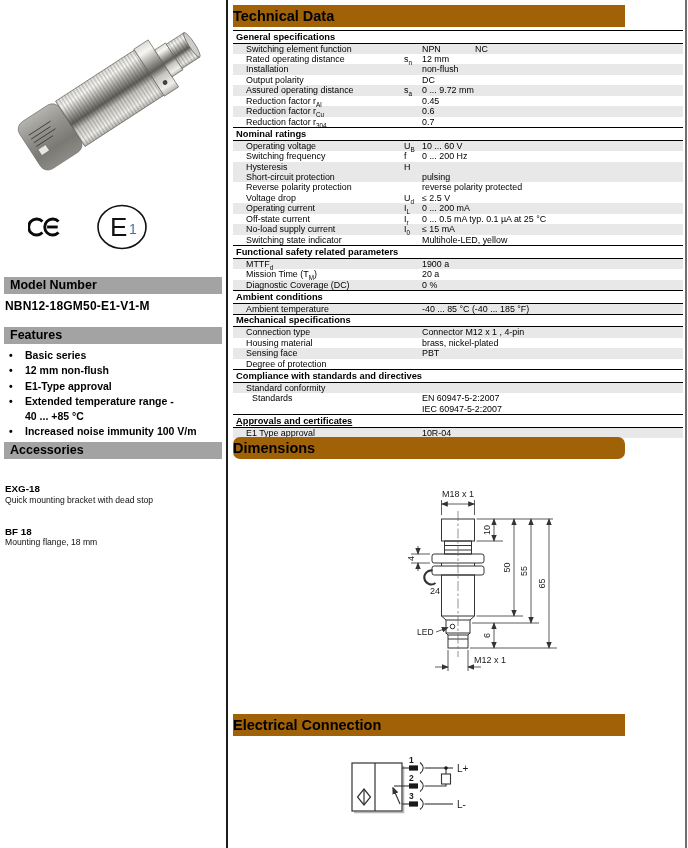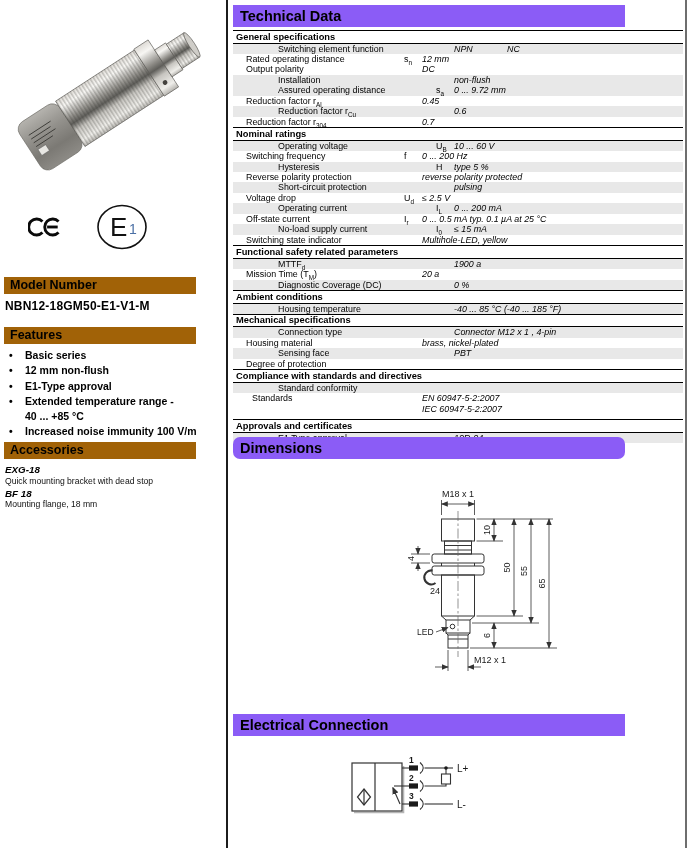--- a/index.html
+++ b/index.html
@@ -4,50 +4,50 @@
 <style>
   html,body{margin:0;padding:0;background:#fff;}
   body{width:688px;height:848px;position:relative;font-family:"Liberation Sans","DejaVu Sans",sans-serif;color:#000;overflow:hidden;}
   .page{position:absolute;inset:0;background:#fff;}
   .v-divider{position:absolute;top:0;height:848px;background:#1c1c1c;}
   #divider-mid{left:226px;width:2px;}
   #divider-right{left:685px;width:1.5px;background:#6e6e6e;}
 
   
   .left-col{position:absolute;left:0;top:0;width:226px;height:848px;}
-  .side-bar{position:absolute;left:4px;width:192px;height:17px;background:#a16207;
+  .side-bar{position:absolute;left:4px;width:218px;height:17px;background:#a3a3a3;
             font-weight:bold;font-size:12.5px;line-height:17px;padding-left:6px;box-sizing:border-box;}
   #model-value{position:absolute;left:5px;top:299px;font-weight:bold;font-size:12px;letter-spacing:.2px;}
   #features-list{position:absolute;left:5px;top:348px;margin:0;padding:0;list-style:none;width:210px;}
   #features-list li{position:relative;padding-left:20px;font-weight:bold;font-size:10.5px;line-height:15.3px;}
   #features-list li .blt{position:absolute;left:4px;}
   .acc-wrap{position:absolute;left:5px;top:463px;width:212px;}
-  .acc-name{font-weight:bold;font-size:9.8px;line-height:11.5px;margin-top:1px;font-style:italic;}
+  .acc-name{font-weight:bold;font-size:9.8px;line-height:11.5px;margin-top:20px;}
   .acc-desc{font-size:8.6px;line-height:11px;color:#111;}
   #photo-svg{position:absolute;left:14px;top:6px;}
   #ce-svg{position:absolute;left:28px;top:216px;}
   #e1-svg{position:absolute;left:96px;top:204px;}
 
   
   .right-col{position:absolute;left:233px;top:0;width:450px;height:848px;}
-  .main-bar{position:absolute;left:0;width:392px;height:22px;background:#8b5cf6;
-            font-weight:bold;font-size:14.5px;line-height:22px;padding-left:7px;box-sizing:border-box;}
+  .main-bar{position:absolute;left:0;width:392px;height:22px;background:#a16207;
+            font-weight:bold;font-size:14.5px;line-height:22px;box-sizing:border-box;}
   #bar-technical{top:5px;}
   #bar-dimensions{top:437px;border-radius:7px;}
   #bar-electrical{top:714px;}
 
   #spec-table{position:absolute;left:0;top:30px;width:450px;}
   .td-ghdr{border-top:1px solid #000;border-bottom:1px solid #000;font-weight:bold;
            font-size:9.3px;line-height:10.5px;padding:.5px 0 .5px 3px;}
   .td-row{display:flex;min-height:10.45px;font-size:8.9px;line-height:10.45px;}
-  .td-row.alt{background:#e8e8e8;padding-left:32px;}
+  .td-row.alt{background:#e8e8e8;}
   .td-label{flex:0 0 171px;padding-left:13px;box-sizing:border-box;}
   .td-label.ind2{padding-left:19px;}
   .td-sym{flex:0 0 18px;}
-  .td-val{flex:1 1 auto;font-style:italic;}
+  .td-val{flex:1 1 auto;}
   .td-val .v1{display:inline-block;min-width:53px;}
   sub{font-size:6.3px;line-height:0;}
 
   #dim-svg{position:absolute;left:0;top:463px;}
   #elec-svg{position:absolute;left:0;top:743px;}
   svg text{font-family:"Liberation Sans","DejaVu Sans",sans-serif;}
   .draw-txt{font-size:9px;fill:#1a1a1a;}
   .draw-txt-sm{font-size:8.5px;fill:#1a1a1a;}
   .pin-txt{font-size:8.5px;font-weight:bold;fill:#1a1a1a;}
   .term-txt{font-size:10px;fill:#1a1a1a;}
@@ -143,29 +143,29 @@
         <div class="td-row alt">
           <div class="td-label">Switching element function</div>
           <div class="td-sym"></div>
           <div class="td-val"><span class="v1">NPN</span><span>NC</span></div>
         </div>
         <div class="td-row">
           <div class="td-label">Rated operating distance</div>
           <div class="td-sym">s<sub>n</sub></div>
           <div class="td-val"><span>12 mm</span></div>
         </div>
+        <div class="td-row alt">
+          <div class="td-label">Installation</div>
+          <div class="td-sym"></div>
+          <div class="td-val"><span>non-flush</span></div>
+        </div>
         <div class="td-row">
           <div class="td-label">Output polarity</div>
           <div class="td-sym"></div>
           <div class="td-val"><span>DC</span></div>
-        </div>
-        <div class="td-row alt">
-          <div class="td-label">Installation</div>
-          <div class="td-sym"></div>
-          <div class="td-val"><span>non-flush</span></div>
         </div>
         <div class="td-row alt">
           <div class="td-label">Assured operating distance</div>
           <div class="td-sym">s<sub>a</sub></div>
           <div class="td-val"><span>0 ... 9.72 mm</span></div>
         </div>
         <div class="td-row">
           <div class="td-label">Reduction factor r<sub>Al</sub></div>
           <div class="td-sym"></div>
           <div class="td-val"><span>0.45</span></div>
@@ -187,31 +187,30 @@
           <div class="td-val"><span>10 ... 60 V</span></div>
         </div>
         <div class="td-row">
           <div class="td-label">Switching frequency</div>
           <div class="td-sym">f</div>
           <div class="td-val"><span>0 ... 200 Hz</span></div>
         </div>
         <div class="td-row alt">
           <div class="td-label">Hysteresis</div>
           <div class="td-sym">H</div>
-          <div class="td-val"><span>type 5  %</span></div>
+        </div>
+        <div class="td-row alt">
+          <div class="td-label">Short-circuit protection</div>
+          <div class="td-sym"></div>
+          <div class="td-val"><span>pulsing</span></div>
         </div>
         <div class="td-row">
           <div class="td-label">Reverse polarity protection</div>
           <div class="td-sym"></div>
           <div class="td-val"><span>reverse polarity protected</span></div>
-        </div>
-        <div class="td-row alt">
-          <div class="td-label">Short-circuit protection</div>
-          <div class="td-sym"></div>
-          <div class="td-val"><span>pulsing</span></div>
         </div>
         <div class="td-row">
           <div class="td-label">Voltage drop</div>
           <div class="td-sym">U<sub>d</sub></div>
           <div class="td-val"><span>≤ 2.5 V</span></div>
         </div>
         <div class="td-row alt">
           <div class="td-label">Operating current</div>
           <div class="td-sym">I<sub>L</sub></div>
           <div class="td-val"><span>0 ... 200 mA</span></div>
@@ -242,21 +241,21 @@
           <div class="td-sym"></div>
           <div class="td-val"><span>20 a</span></div>
         </div>
         <div class="td-row alt">
           <div class="td-label">Diagnostic Coverage (DC)</div>
           <div class="td-sym"></div>
           <div class="td-val"><span>0 %</span></div>
         </div>
         <div class="td-ghdr">Ambient conditions</div>
         <div class="td-row alt">
-          <div class="td-label">Housing temperature</div>
+          <div class="td-label">Ambient temperature</div>
           <div class="td-sym"></div>
           <div class="td-val"><span>-40 ... 85 °C (-40 ... 185 °F)</span></div>
         </div>
         <div class="td-ghdr">Mechanical specifications</div>
         <div class="td-row alt">
           <div class="td-label">Connection type</div>
           <div class="td-sym"></div>
           <div class="td-val"><span>Connector M12 x 1 , 4-pin</span></div>
         </div>
         <div class="td-row">
@@ -277,21 +276,21 @@
         <div class="td-row alt">
           <div class="td-label">Standard conformity</div>
           <div class="td-sym"></div>
           <div class="td-val"><span></span></div>
         </div>
         <div class="td-row">
           <div class="td-label ind2">Standards</div>
           <div class="td-sym"></div>
           <div class="td-val"><span>EN 60947-5-2:2007<br>IEC 60947-5-2:2007</span></div>
         </div>
-        <div class="td-ghdr" style="margin-top: 5px;">Approvals and certificates</div>
+        <div class="td-ghdr" style=" text-decoration: underline;">Approvals and certificates</div>
         <div class="td-row alt">
           <div class="td-label">E1 Type approval</div>
           <div class="td-sym"></div>
           <div class="td-val"><span>10R-04</span></div>
         </div>
       </div>
 
     <div class="main-bar" id="bar-dimensions">Dimensions</div>
 
     <svg id="dim-svg" width="450" height="250" viewBox="0 0 450 250">

